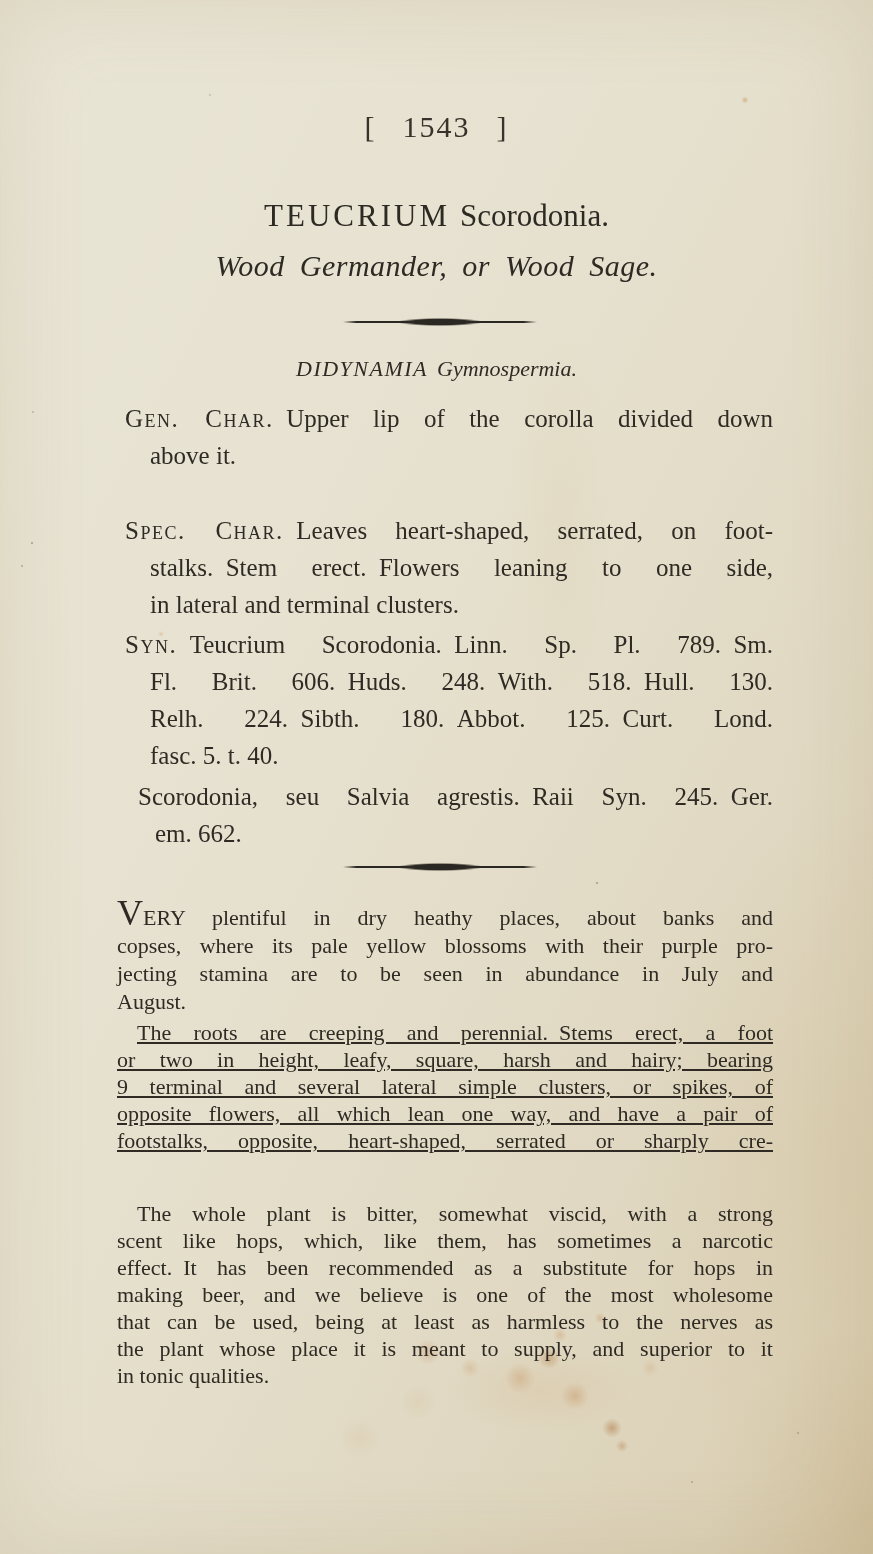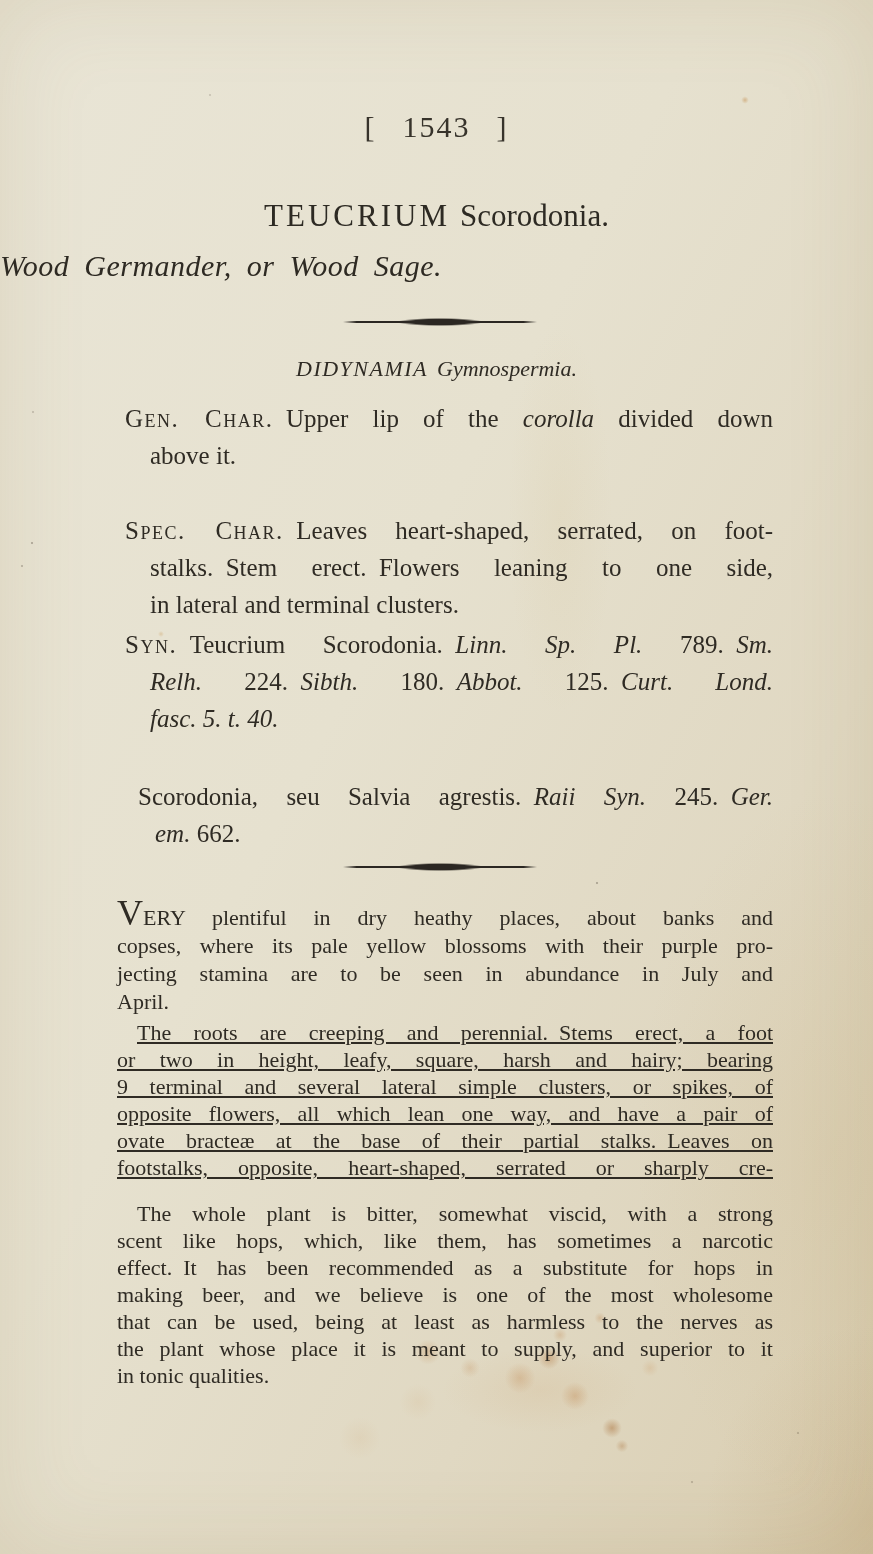--- a/index.html
+++ b/index.html
@@ -56,21 +56,21 @@
     font-size:30px; letter-spacing:2px; color:#37332b;
   }
   .title {
     position:absolute; top:198px; left:0; width:100%;
     margin:0; text-align:center; font-weight:normal;
     font-size:31px; color:#2d2a23;
   }
   .title .genus { letter-spacing:3px; margin-right:10px;text-align:center; }
   .subtitle {
     position:absolute; top:249px; left:0; width:100%;
-    margin:0; text-align:left; font-weight:normal;
+    margin:0; text-align:center; font-weight:normal;
     font-style:italic; font-size:30px; word-spacing:7px; letter-spacing:.5px;
     color:#2e2a23;
   }
   .rule { position:absolute; height:9px; width:194px; left:343px; }
   .rule1 { top:317px; }
   .rule2 { top:862px; }
   .rule::before {
     content:""; position:absolute; left:0; right:0; top:4px; height:2px;
     background:linear-gradient(90deg, rgba(43,39,34,0) 0%, #2b2722 7%, #2b2722 93%, rgba(43,39,34,0) 100%);
   }
@@ -99,21 +99,21 @@
   .para2 { top:1019px;text-decoration:underline; }
   .para2 .jline { line-height:27px; }
   .para3 { top:1200px; }
   .para3 .jline { line-height:27px; }
   .para2 .jline:first-child, .para3 .jline:first-child { text-indent:20px; }
   .jline {
     text-align:justify; text-align-last:justify; -moz-text-align-last:justify;
     white-space:normal;
   }
   .jline.lastline { text-align-last:left; -moz-text-align-last:left; }
-  .it { font-style:italic; }
+  .it { }
   .sc { font-variant:small-caps; letter-spacing:1.5px;margin-left:8px; }
   .initcap { font-size:36px; line-height:28px; }
 </style>
 </head>
 <body>
 
 <div class="page">
   <div class="stains"></div>
 
   <header class="folio">
@@ -134,42 +134,42 @@
       <div class="jline"><span class="sc">Gen. Char.</span><span class=""> Upper lip of the </span><span class="it">corolla</span><span class=""> divided down</span></div>
       <div class="jline lastline"><span class="">above it.</span></div>
     </section>
   <section class="entry entry-spec">
       <div class="jline"><span class="sc">Spec. Char.</span><span class=""> Leaves heart-shaped, serrated, on foot-</span></div>
       <div class="jline"><span class="">stalks. Stem erect. Flowers leaning to one side,</span></div>
       <div class="jline lastline"><span class="">in lateral and terminal clusters.</span></div>
     </section>
   <section class="entry entry-syn">
       <div class="jline"><span class="sc">Syn.</span><span class=""> Teucrium Scorodonia. </span><span class="it">Linn. Sp. Pl.</span><span class=""> 789. </span><span class="it">Sm.</span></div>
+      <div class="jline"><span class="it">Fl. Brit.</span><span class=""> 606. </span><span class="it">Huds.</span><span class=""> 248. </span><span class="it">With.</span><span class=""> 518. </span><span class="it">Hull.</span><span class=""> 130.</span></div>
       <div class="jline"><span class="it">Relh.</span><span class=""> 224. </span><span class="it">Sibth.</span><span class=""> 180. </span><span class="it">Abbot.</span><span class=""> 125. </span><span class="it">Curt. Lond.</span></div>
       <div class="jline lastline"><span class="it">fasc. 5. t. 40.</span></div>
     </section>
   <section class="entry entry-syn2">
       <div class="jline"><span class="">Scorodonia, seu Salvia agrestis. </span><span class="it">Raii Syn.</span><span class=""> 245. </span><span class="it">Ger.</span></div>
       <div class="jline lastline"><span class="it">em.</span><span class=""> 662.</span></div>
     </section>
 
   <div class="rule rule2"></div>
 
   <section class="para para1">
       <div class="jline"><span class="initcap">V</span><span class="">ERY plentiful in dry heathy places, about banks and</span></div>
       <div class="jline"><span class="">copses, where its pale yellow blossoms with their purple pro-</span></div>
       <div class="jline"><span class="">jecting stamina are to be seen in abundance in July and</span></div>
-      <div class="jline lastline"><span class="">April.</span></div>
+      <div class="jline lastline"><span class="">August.</span></div>
     </section>
   <section class="para para2">
       <div class="jline"><span class="">The roots are creeping and perennial. Stems erect, a foot</span></div>
       <div class="jline"><span class="">or two in height, leafy, square, harsh and hairy; bearing</span></div>
       <div class="jline"><span class="">9 terminal and several lateral simple clusters, or spikes, of</span></div>
       <div class="jline"><span class="">opposite flowers, all which lean one way, and have a pair of</span></div>
-      <div class="jline"><span class="">ovate bracteæ at the base of their partial stalks. Leaves on</span></div>
       <div class="jline"><span class="">footstalks, opposite, heart-shaped, serrated or sharply cre-</span></div>
     </section>
   <section class="para para3">
       <div class="jline"><span class="">The whole plant is bitter, somewhat viscid, with a strong</span></div>
       <div class="jline"><span class="">scent like hops, which, like them, has sometimes a narcotic</span></div>
       <div class="jline"><span class="">effect. It has been recommended as a substitute for hops in</span></div>
       <div class="jline"><span class="">making beer, and we believe is one of the most wholesome</span></div>
       <div class="jline"><span class="">that can be used, being at least as harmless to the nerves as</span></div>
       <div class="jline"><span class="">the plant whose place it is meant to supply, and superior to it</span></div>
       <div class="jline lastline"><span class="">in tonic qualities.</span></div>

